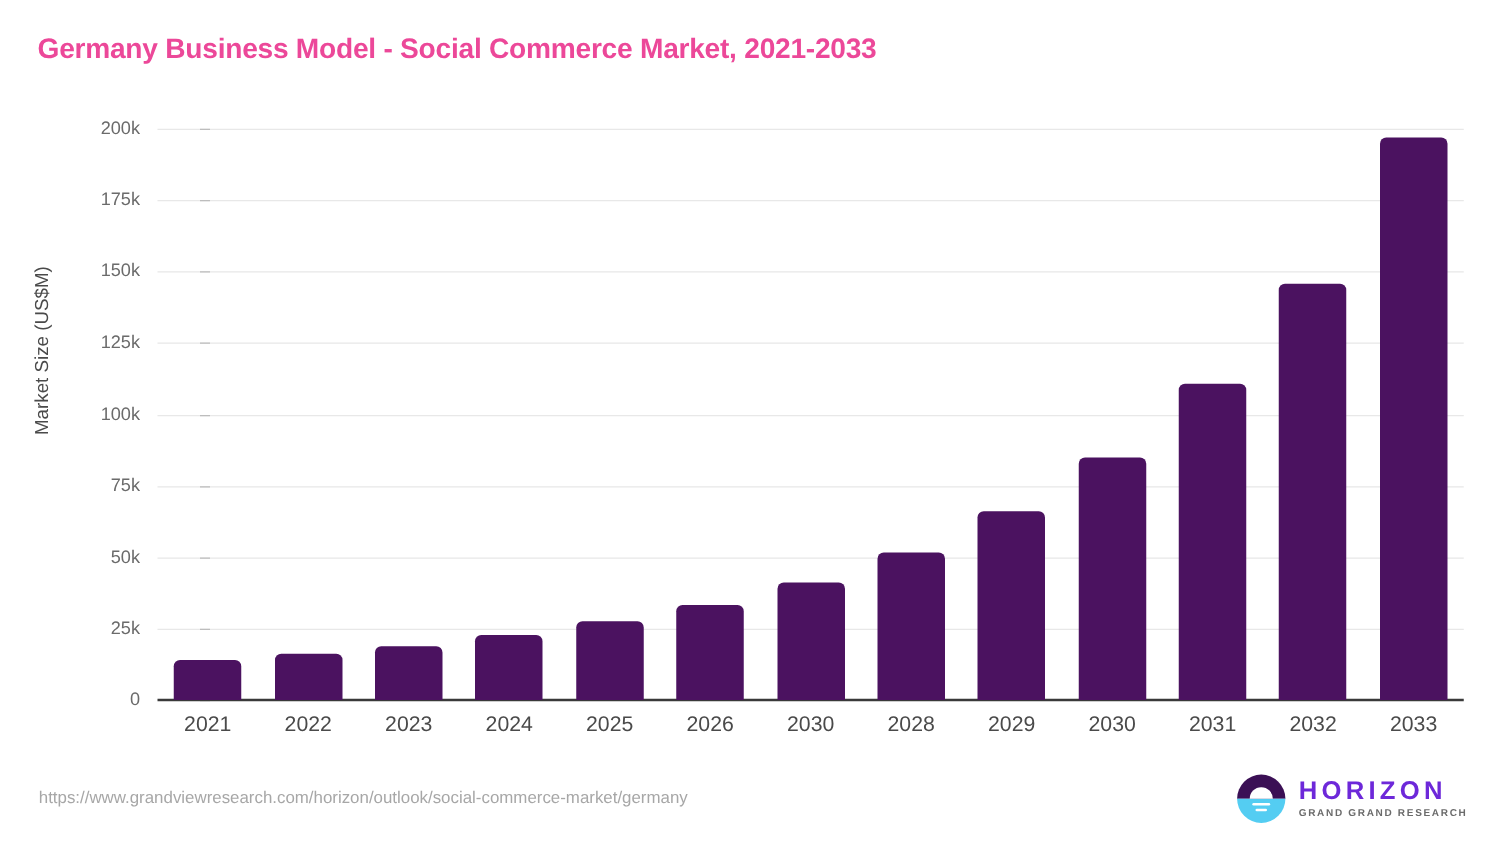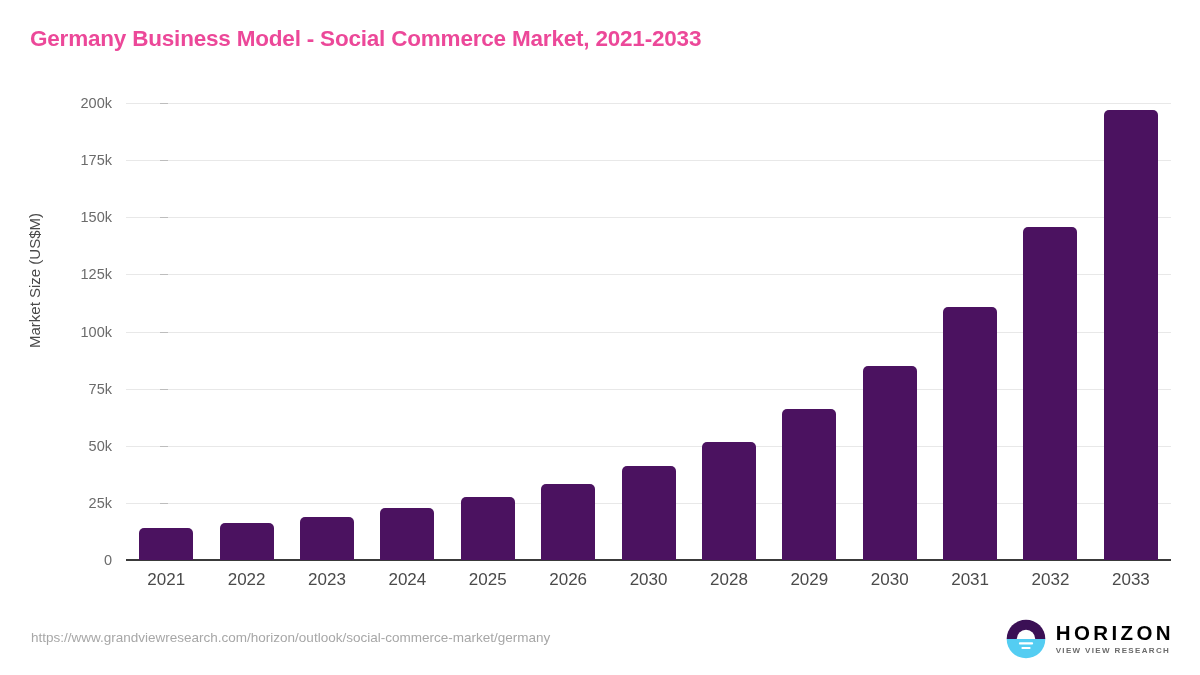--- a/index.html
+++ b/index.html
@@ -156,21 +156,21 @@
   }
   .logo-text {
     display: flex;
     flex-direction: column;
     line-height: 1;
   }
   .logo-word {
     font-size: 20.5px;
     font-weight: bold;
     letter-spacing: 3.4px;
-    color: #000000;
+    color: #6d28d9;
   }
   .logo-sub {
     font-size: 8px;
     font-weight: bold;
     letter-spacing: 1.35px;
     color: #6b6b6b;
     margin-top: 4px;
   }
 </style>
 </head>
@@ -290,16 +290,16 @@
       <g clip-path="url(#circ)">
         <rect x="0" y="0" width="100" height="50" fill="#3b1055"></rect>
         <rect x="0" y="50" width="100" height="50" fill="#54cdf2"></rect>
         <path d="M50 28 a22 22 0 0 1 22 22 H28 a22 22 0 0 1 22 -22 z" fill="#ffffff"></path>
         <rect x="33" y="58" width="34" height="5" rx="2.5" fill="#ffffff"></rect>
         <rect x="39" y="69" width="22" height="5" rx="2.5" fill="#ffffff"></rect>
       </g>
     </svg>
     <div class="logo-text">
       <div class="logo-word">HORIZON</div>
-      <div class="logo-sub">VIEW VIEW RESEARCH</div>
+      <div class="logo-sub">GRAND GRAND RESEARCH</div>
     </div>
   </div>
 </div>
 
 </body></html>

